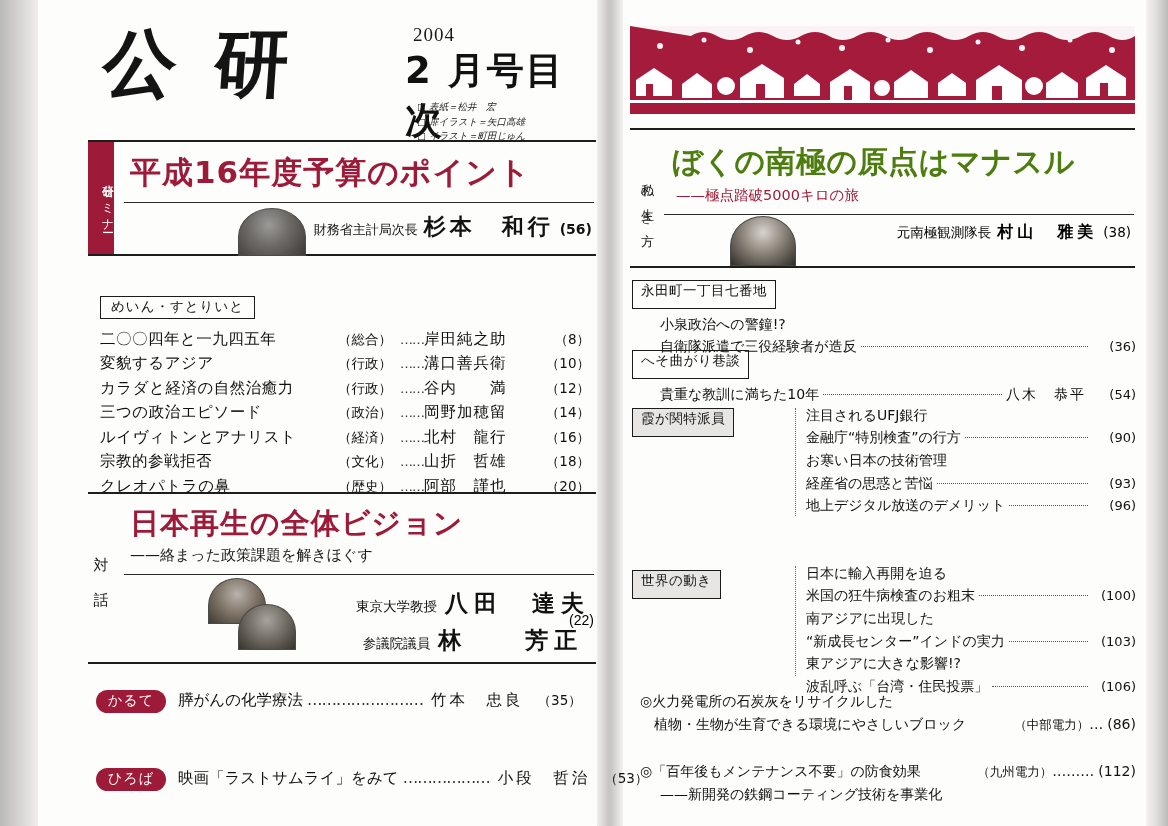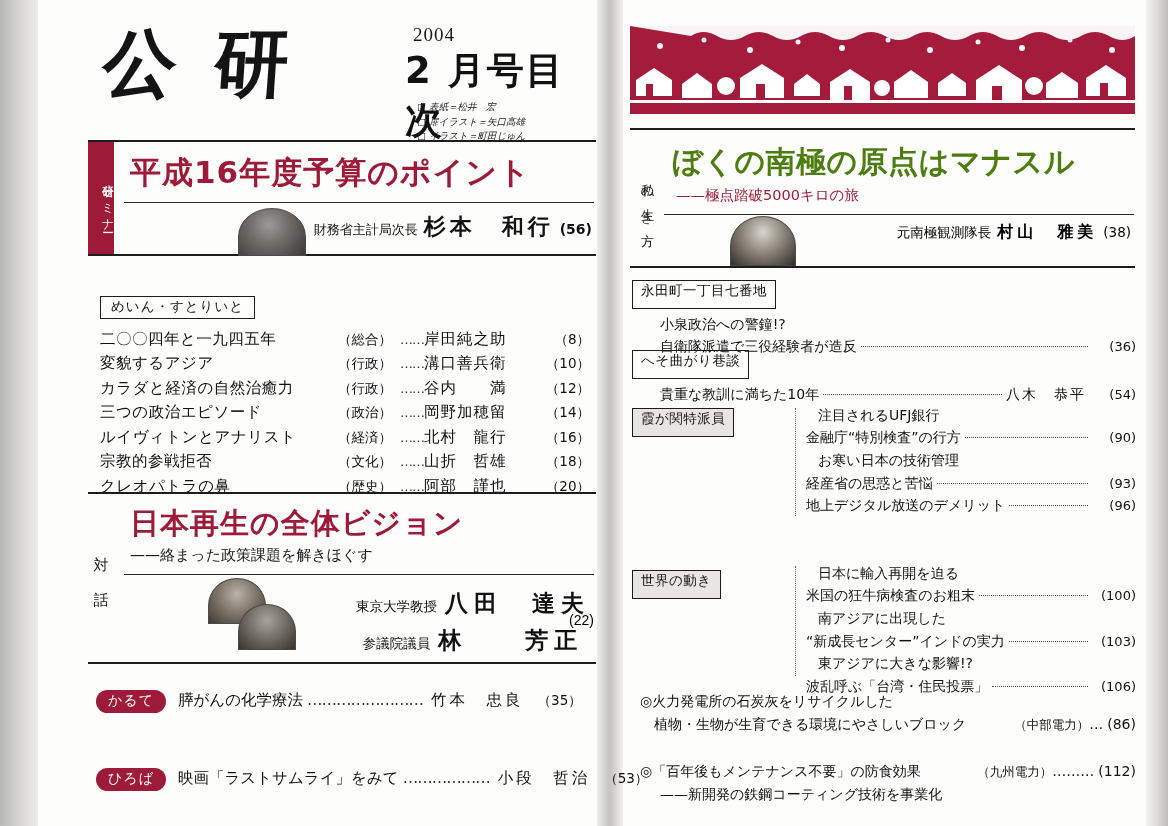--- a/index.html
+++ b/index.html
@@ -153,21 +153,21 @@
   .sec { position:absolute; }
   .sec-head {
     display:inline-block; border:1.5px solid #1b1b1b; padding:1px 8px 8px;
     font-size:13.5px; letter-spacing:0.5px; color:#111;
   }
   .itm { display:flex; align-items:baseline; font-size:14px; color:#111; line-height:1.6; }
   .itm .t { white-space:nowrap;text-align:right; }
   .itm .lead { flex:1; margin:0 4px; border-bottom:1.5px dotted #555; transform:translateY(-4px); min-width:10px; }
   .itm .nm { letter-spacing:2px; margin-right:6px; }
   .itm .pg { width:44px; text-align:right; font-size:13px; }
-  .plain { font-size:14px; color:#111; line-height:1.6;margin-left:12px; }
+  .plain { font-size:14px; color:#111; line-height:1.6; }
   .dotline { position:absolute; width:0; border-left:1.5px dotted #666; }
 
   .bottom-note { position:absolute; font-size:14px; color:#111; line-height:1.65; }
   .bottom-note .corp { font-size:12.5px; }
 </style>
 </head>
 <body>
 
 <div class="page">
 

